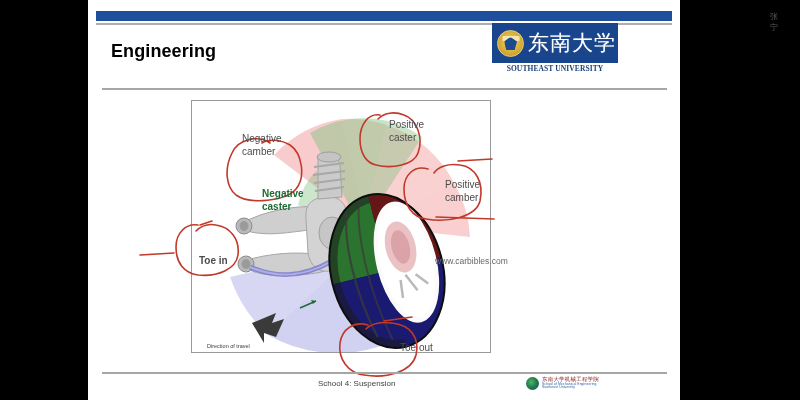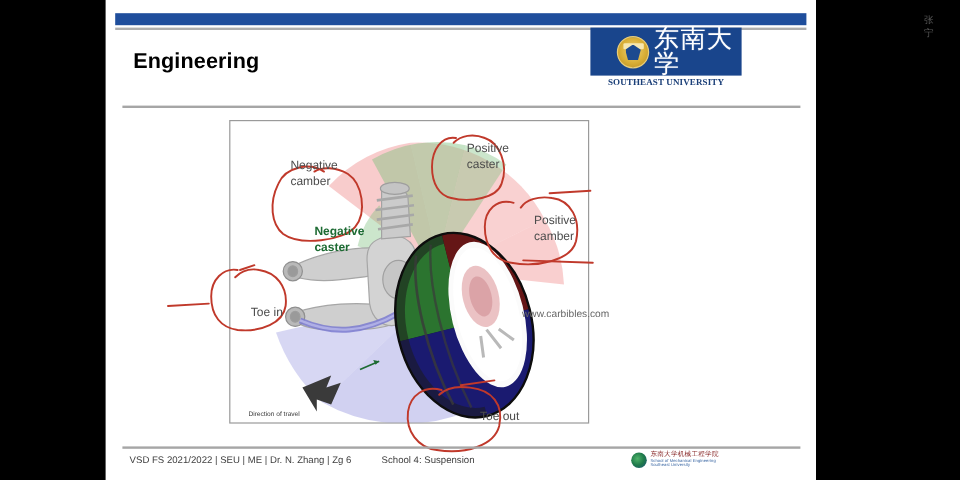--- a/index.html
+++ b/index.html
@@ -59,21 +59,21 @@
     background: #a6a6a6;
   }
   
   .seu-logo {
     position: absolute;
     left: 404px; top: 23px;
     width: 126px; height: 40px;
     background: #19458c;
     display: flex;
     align-items: center;
-    padding-left: 22px;
+    padding-left: 5px;
     gap: 4px;
   }
   .seu-seal {
     width: 27px; height: 27px;
     border-radius: 50%;
     background: radial-gradient(circle at 50% 45%, #f2d479 0%, #d8ae36 55%, #b8891f 100%);
     border: 1.5px solid #e8cd7a;
     position: relative;
     flex: 0 0 auto;
   }
@@ -295,21 +295,21 @@
       </div>
 
       <div class="dlabel" style="left:50px;top:32px;">Negative
 camber</div>
       <div class="dlabel" style="left:197px;top:18px;">Positive
 caster</div>
       <div class="dlabel" style="left:253px;top:78px;">Positive
 camber</div>
       <div class="dlabel green" style="left:70px;top:87px;">Negative
 caster</div>
-      <div class="dlabel" style="left:17px;top:154px;">Toe in</div>
+      <div class="dlabel" style="left:7px;top:154px;font-weight:bold;">Toe in</div>
       <div class="dlabel" style="left:208px;top:241px;">Toe out</div>
       <div class="dlabel" style="left:15px;top:242px;font-size:5.5px;color:#3a3a3a;">Direction of travel</div>
 
       <svg width="360" height="300" viewBox="0 0 360 300" style="position:absolute;left:-30px;top:-24px;pointer-events:none;overflow:visible;">
         <g fill="none" stroke="#c0392b" stroke-width="1.6" stroke-linecap="round">
 
           <path d="M 108 66 C 96 58 76 62 70 76 C 62 92 64 110 74 118 C 88 128 124 124 134 112 C 144 100 140 76 128 68 C 118 62 106 62 100 66"></path>
 
           <path d="M 218 38 C 206 36 198 48 198 62 C 198 76 204 86 214 88 C 230 92 252 88 256 76 C 262 60 254 42 242 38 C 232 34 222 36 216 42"></path>
 
@@ -323,21 +323,20 @@
 
           <path d="M 206 248 C 192 244 180 252 178 266 C 176 282 186 296 202 298 C 226 302 250 294 254 278 C 258 260 248 248 230 246 C 216 244 208 248 204 252"></path>
           <path d="M 222 244 L 250 240"></path>
         </g>
       </svg>
     </div>
 
     <div class="caption-url" style="left:347px;top:256px;">www.carbibles.com</div>
 
     <div class="footer-rule"></div>
-    <div class="footer-left">VSD FS 2021/2022 | SEU | ME | Dr. N. Zhang | Zg 6</div>
     <div class="footer-center">School 4: Suspension</div>
     <div class="footer-logo">
       <div class="fl-mark"></div>
       <div class="fl-text">
         <span class="fl-cn">东南大学机械工程学院</span>
         <span class="fl-en">School of Mechanical Engineering</span>
         <span class="fl-en">Southeast University</span>
       </div>
     </div>
   </div>

